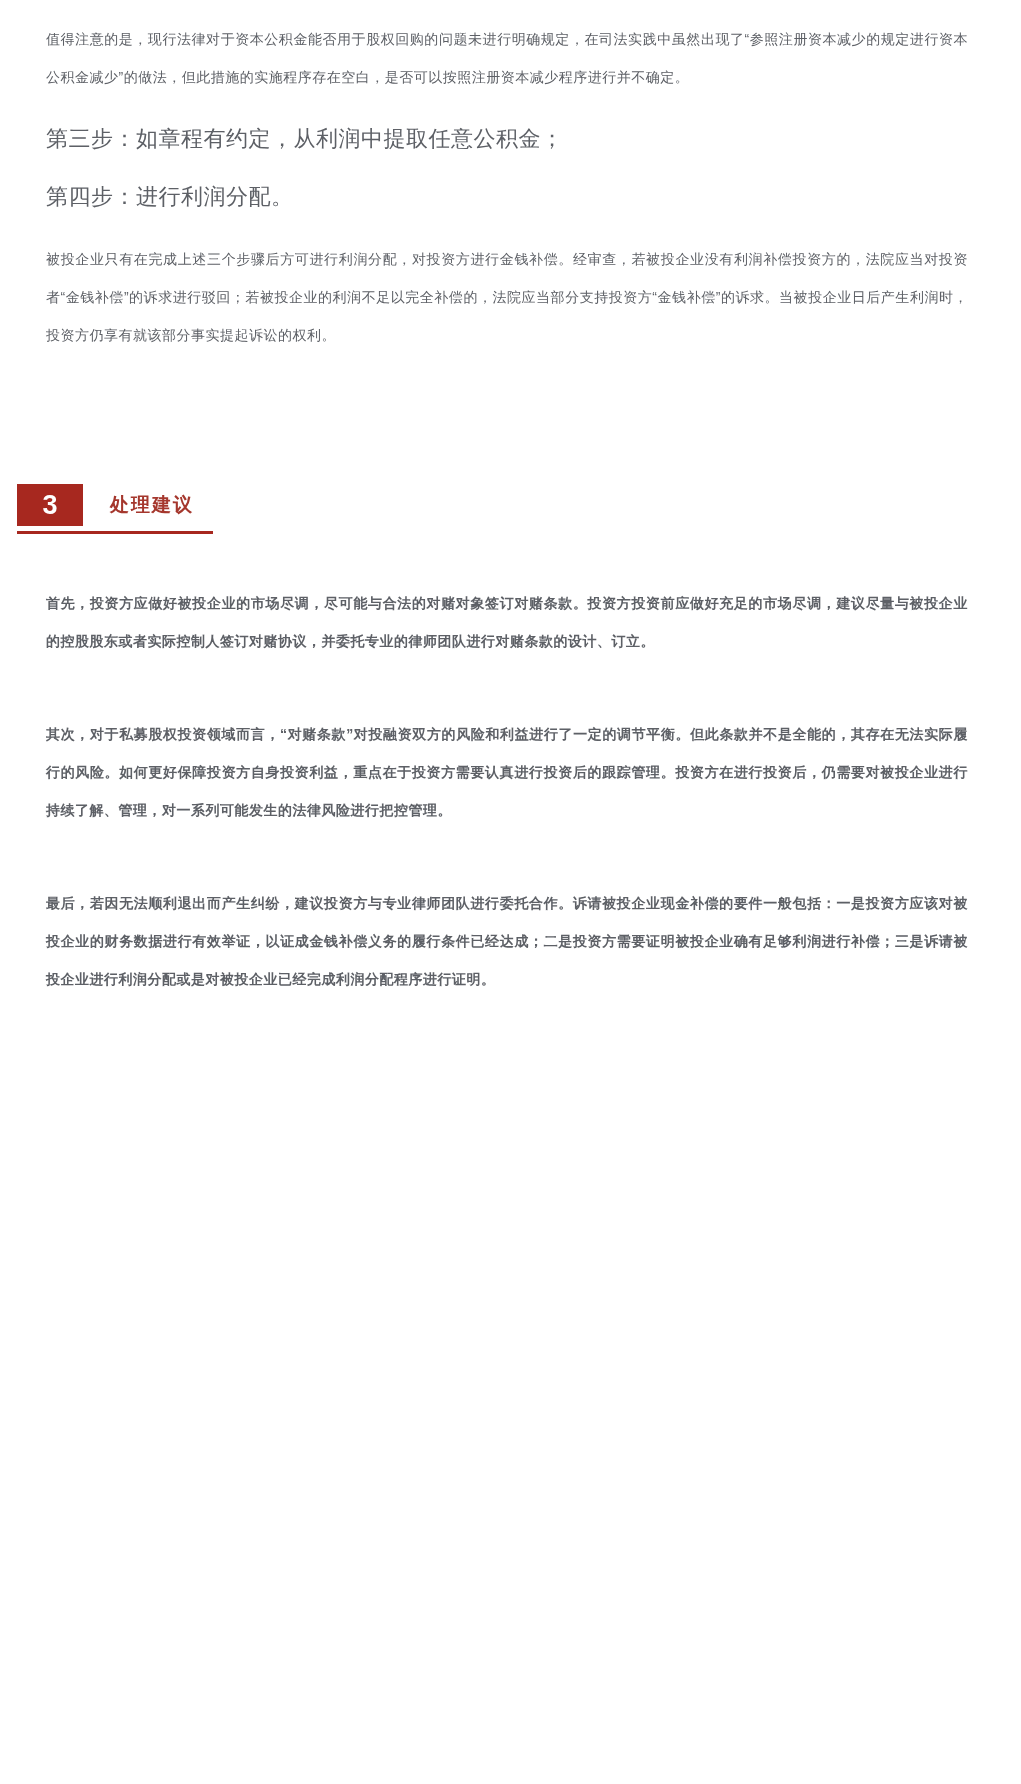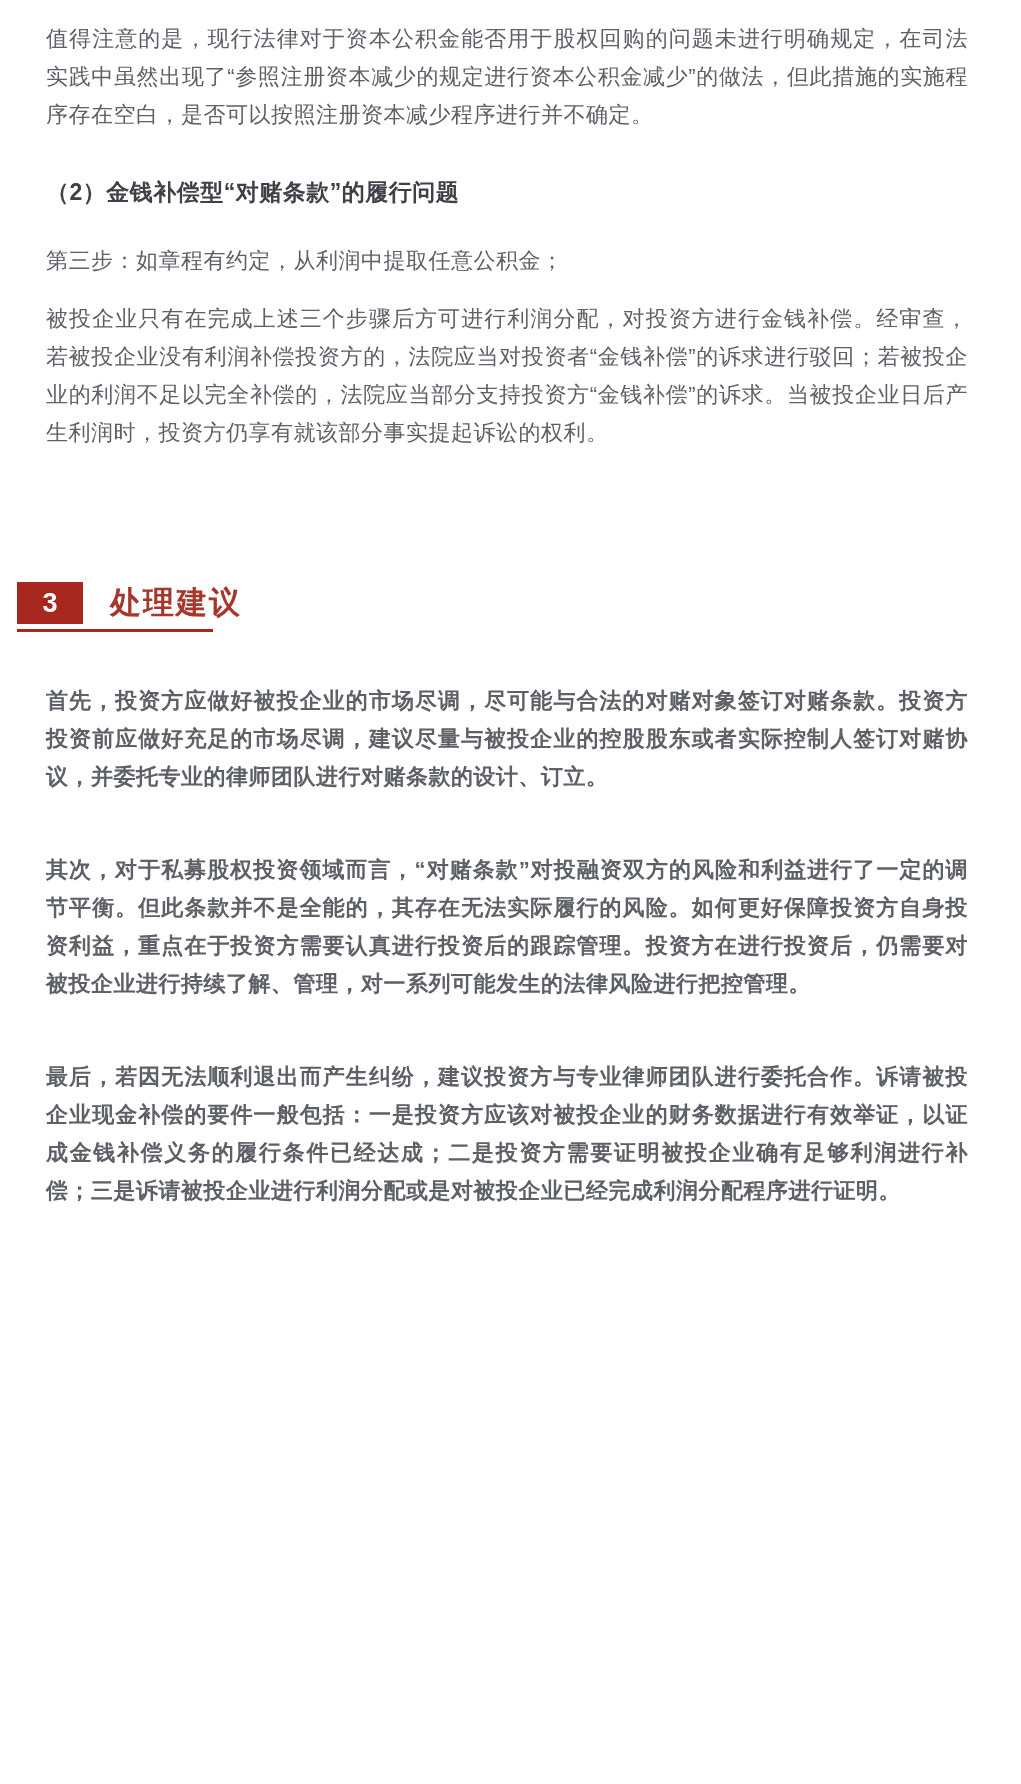--- a/index.html
+++ b/index.html
@@ -10,21 +10,21 @@
   .page {
     width: 1021px;
     min-height: 1784px;
     margin: 0 auto;
     background: #ffffff;
     box-sizing: border-box;
     padding: 20px 45px 28px 46px;
     font-family: "Liberation Sans", "DejaVu Sans", sans-serif;
   }
   .body-para {
-    font-size: 22px;
+    font-size: 14px;
     line-height: 38px;
     color: #5d6066;
     text-align: justify;
     text-justify: inter-ideograph;
     letter-spacing: 0.5px;
     margin: 0 8px 24px 0;
   }
   .sub-heading {
     font-size: 23px;
     line-height: 32px;
@@ -60,21 +60,21 @@
     color: #ffffff;
     font-size: 27px;
     font-weight: bold;
     display: flex;
     align-items: center;
     justify-content: center;
     flex: 0 0 auto;
   }
   .section-title {
     margin-left: 27px;
-    font-size: 31px;
+    font-size: 19px;
     font-weight: bold;
     color: #a5372d;
     letter-spacing: 2px;
   }
   .section-underline {
     width: 196px;
     height: 3px;
     background: #a7281f;
     margin-top: 5px;
   }
@@ -86,28 +86,28 @@
     margin-bottom: 0;
   }
 </style>
 </head>
 <body>
 
 <div class="page">
 
   <p class="body-para">值得注意的是，现行法律对于资本公积金能否用于股权回购的问题未进行明确规定，在司法实践中虽然出现了“参照注册资本减少的规定进行资本公积金减少”的做法，但此措施的实施程序存在空白，是否可以按照注册资本减少程序进行并不确定。</p>
 
-  <h3 class="sub-heading">（2）金钱补偿型“对赌条款”的履行问题</h3>
 
 
 
 
 
   <p class="step-para">第三步：如章程有约定，从利润中提取任意公积金；</p>
 
+  <p class="step-para last">第四步：进行利润分配。</p>
 
   <p class="body-para">被投企业只有在完成上述三个步骤后方可进行利润分配，对投资方进行金钱补偿。经审查，若被投企业没有利润补偿投资方的，法院应当对投资者“金钱补偿”的诉求进行驳回；若被投企业的利润不足以完全补偿的，法院应当部分支持投资方“金钱补偿”的诉求。当被投企业日后产生利润时，投资方仍享有就该部分事实提起诉讼的权利。</p>
 
   <div class="section-header">
     <div class="section-header-row">
       <div class="section-number-badge">3</div>
       <div class="section-title">处理建议</div>
     </div>
     <div class="section-underline"></div>
   </div>

